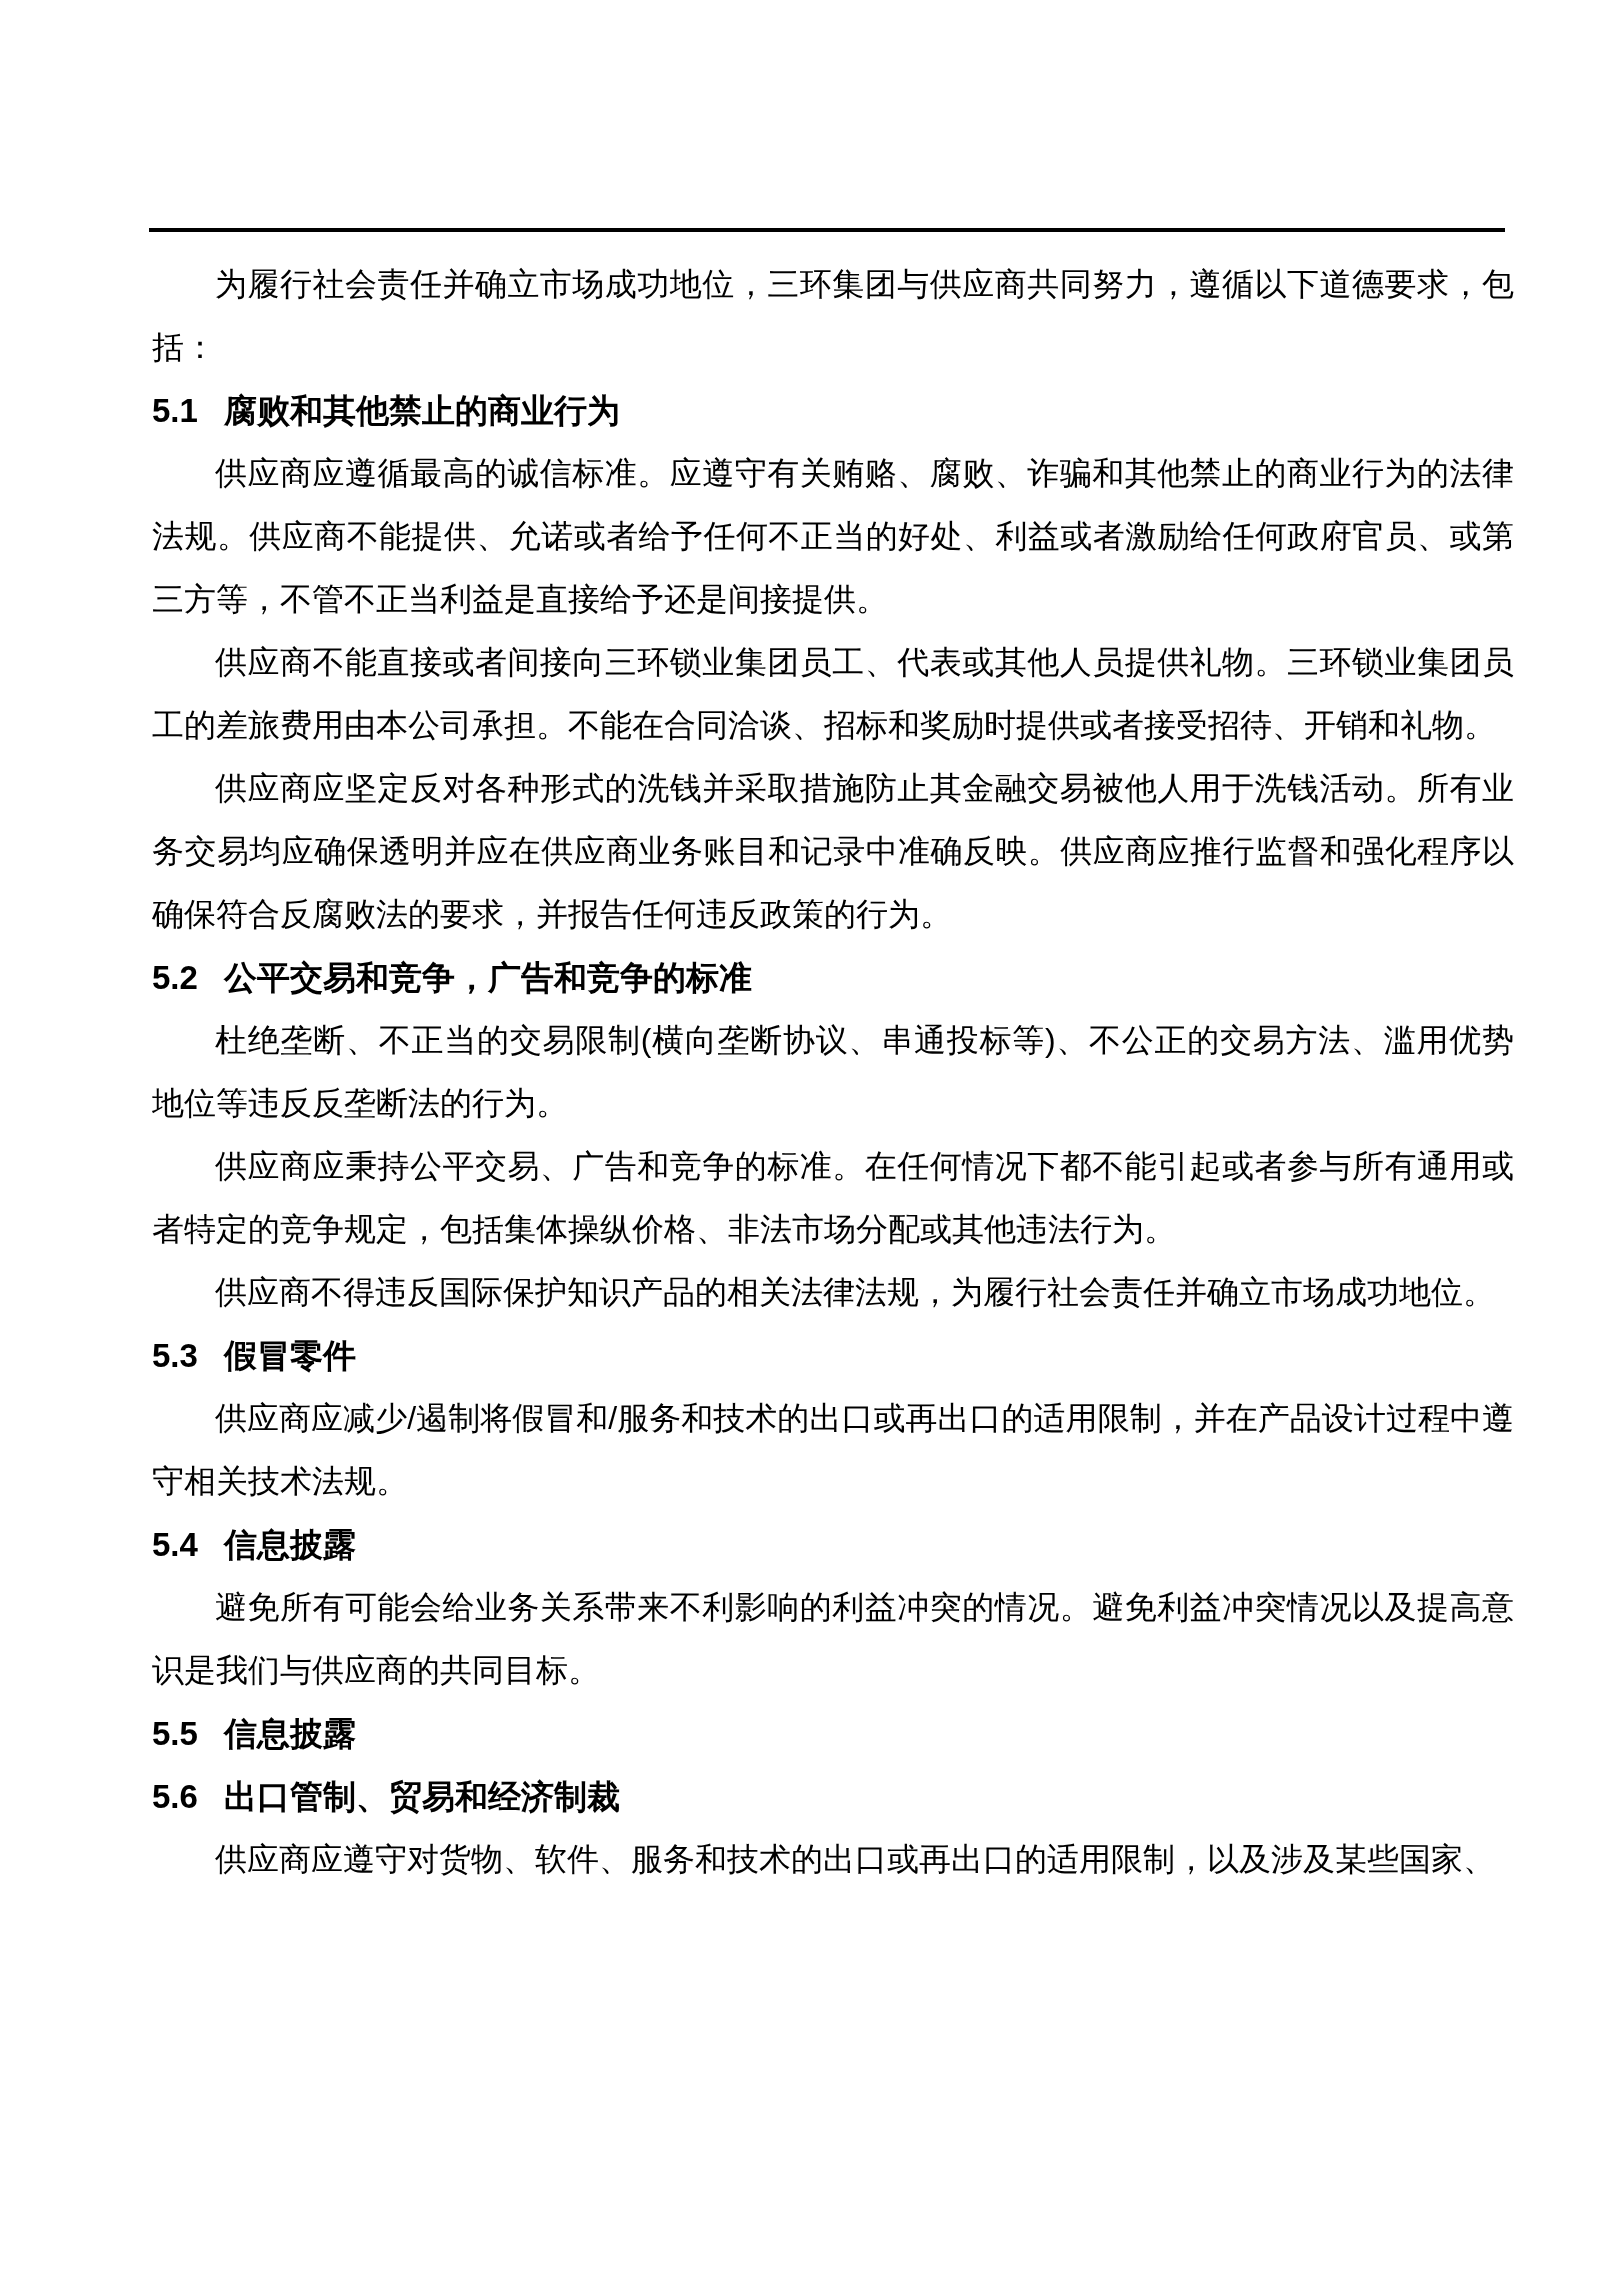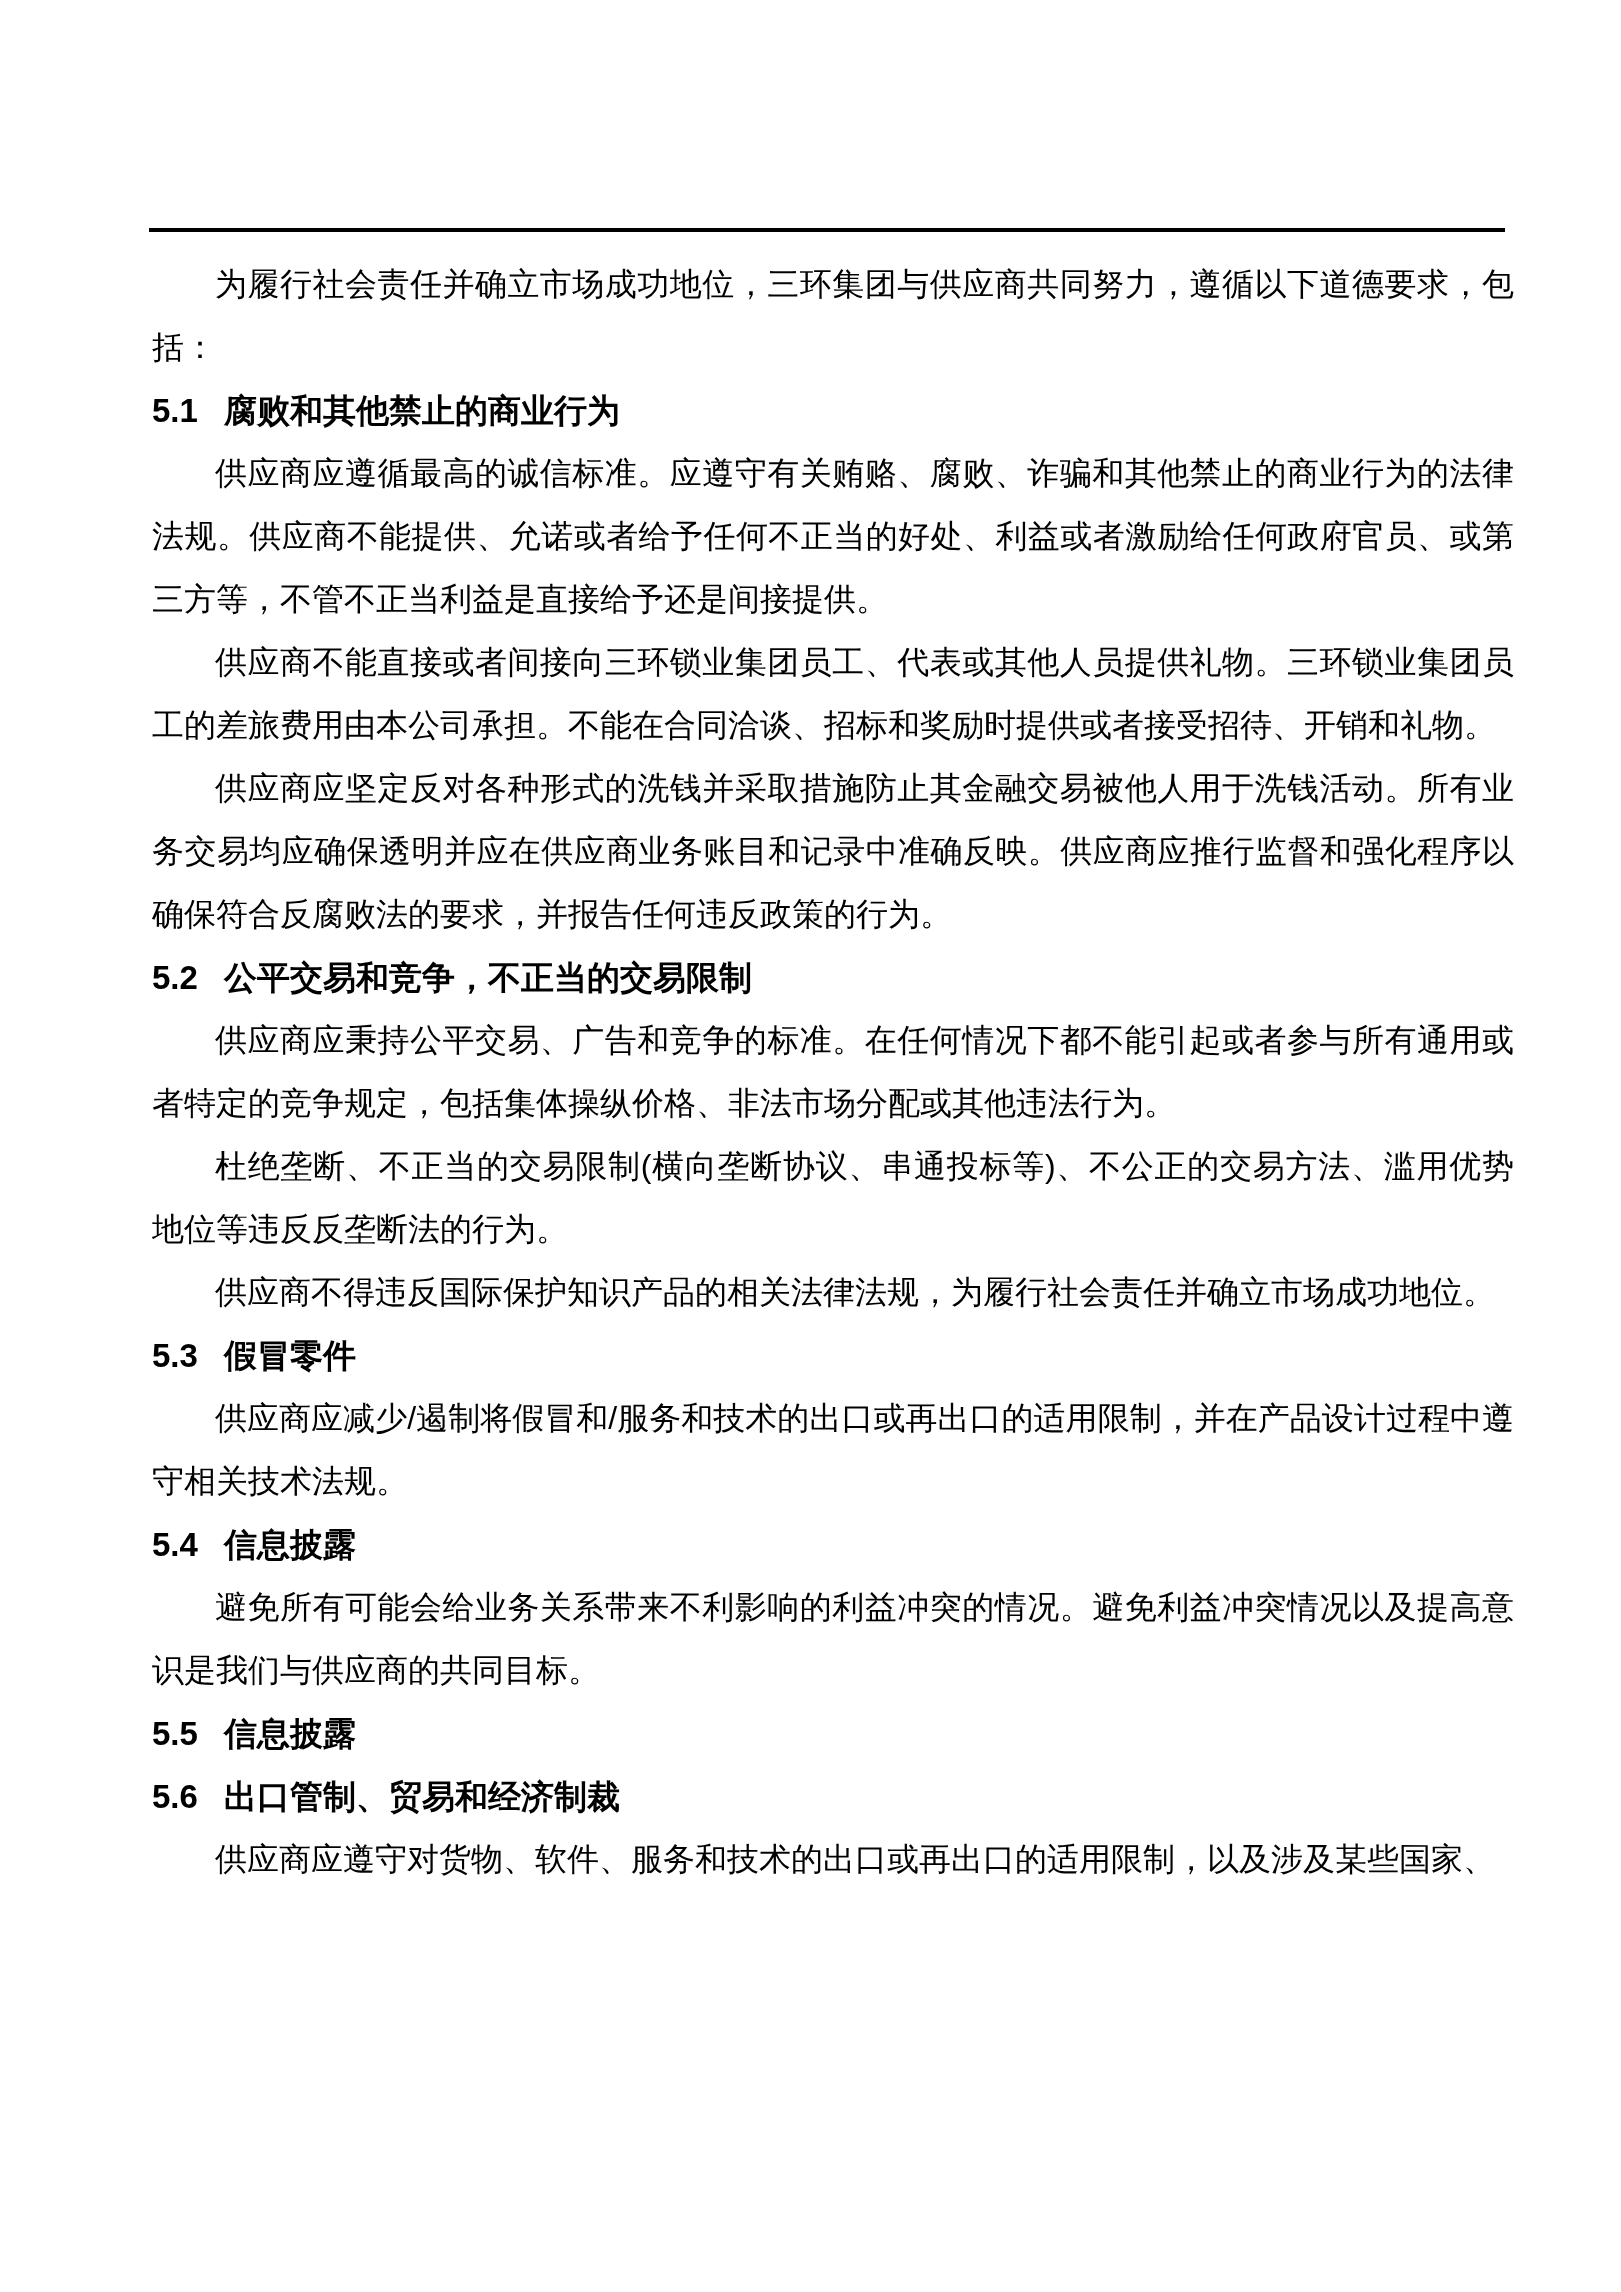--- a/index.html
+++ b/index.html
@@ -69,24 +69,24 @@
       <h2 class="heading">
         <span class="sec-num">5.1</span><span class="sec-title">腐败和其他禁止的商业行为</span>
       </h2>
       <p class="para">供应商应遵循最高的诚信标准。应遵守有关贿赂、腐败、诈骗和其他禁止的商业行为的法律法规。供应商不能提供、允诺或者给予任何不正当的好处、利益或者激励给任何政府官员、或第三方等，不管不正当利益是直接给予还是间接提供。</p>
       <p class="para">供应商不能直接或者间接向三环锁业集团员工、代表或其他人员提供礼物。三环锁业集团员工的差旅费用由本公司承担。不能在合同洽谈、招标和奖励时提供或者接受招待、开销和礼物。</p>
       <p class="para">供应商应坚定反对各种形式的洗钱并采取措施防止其金融交易被他人用于洗钱活动。所有业务交易均应确保透明并应在供应商业务账目和记录中准确反映。供应商应推行监督和强化程序以确保符合反腐败法的要求，并报告任何违反政策的行为。</p>
     </section>
 
     <section>
       <h2 class="heading">
-        <span class="sec-num">5.2</span><span class="sec-title">公平交易和竞争，不正当的交易限制</span>
+        <span class="sec-num">5.2</span><span class="sec-title">公平交易和竞争，广告和竞争的标准</span>
       </h2>
+      <p class="para">杜绝垄断、不正当的交易限制(横向垄断协议、串通投标等)、不公正的交易方法、滥用优势地位等违反反垄断法的行为。</p>
       <p class="para">供应商应秉持公平交易、广告和竞争的标准。在任何情况下都不能引起或者参与所有通用或者特定的竞争规定，包括集体操纵价格、非法市场分配或其他违法行为。</p>
-      <p class="para">杜绝垄断、不正当的交易限制(横向垄断协议、串通投标等)、不公正的交易方法、滥用优势地位等违反反垄断法的行为。</p>
       <p class="para">供应商不得违反国际保护知识产品的相关法律法规，为履行社会责任并确立市场成功地位。</p>
     </section>
 
     <section>
       <h2 class="heading">
         <span class="sec-num">5.3</span><span class="sec-title">假冒零件</span>
       </h2>
       <p class="para">供应商应减少/遏制将假冒和/服务和技术的出口或再出口的适用限制，并在产品设计过程中遵守相关技术法规。</p>
     </section>
 

